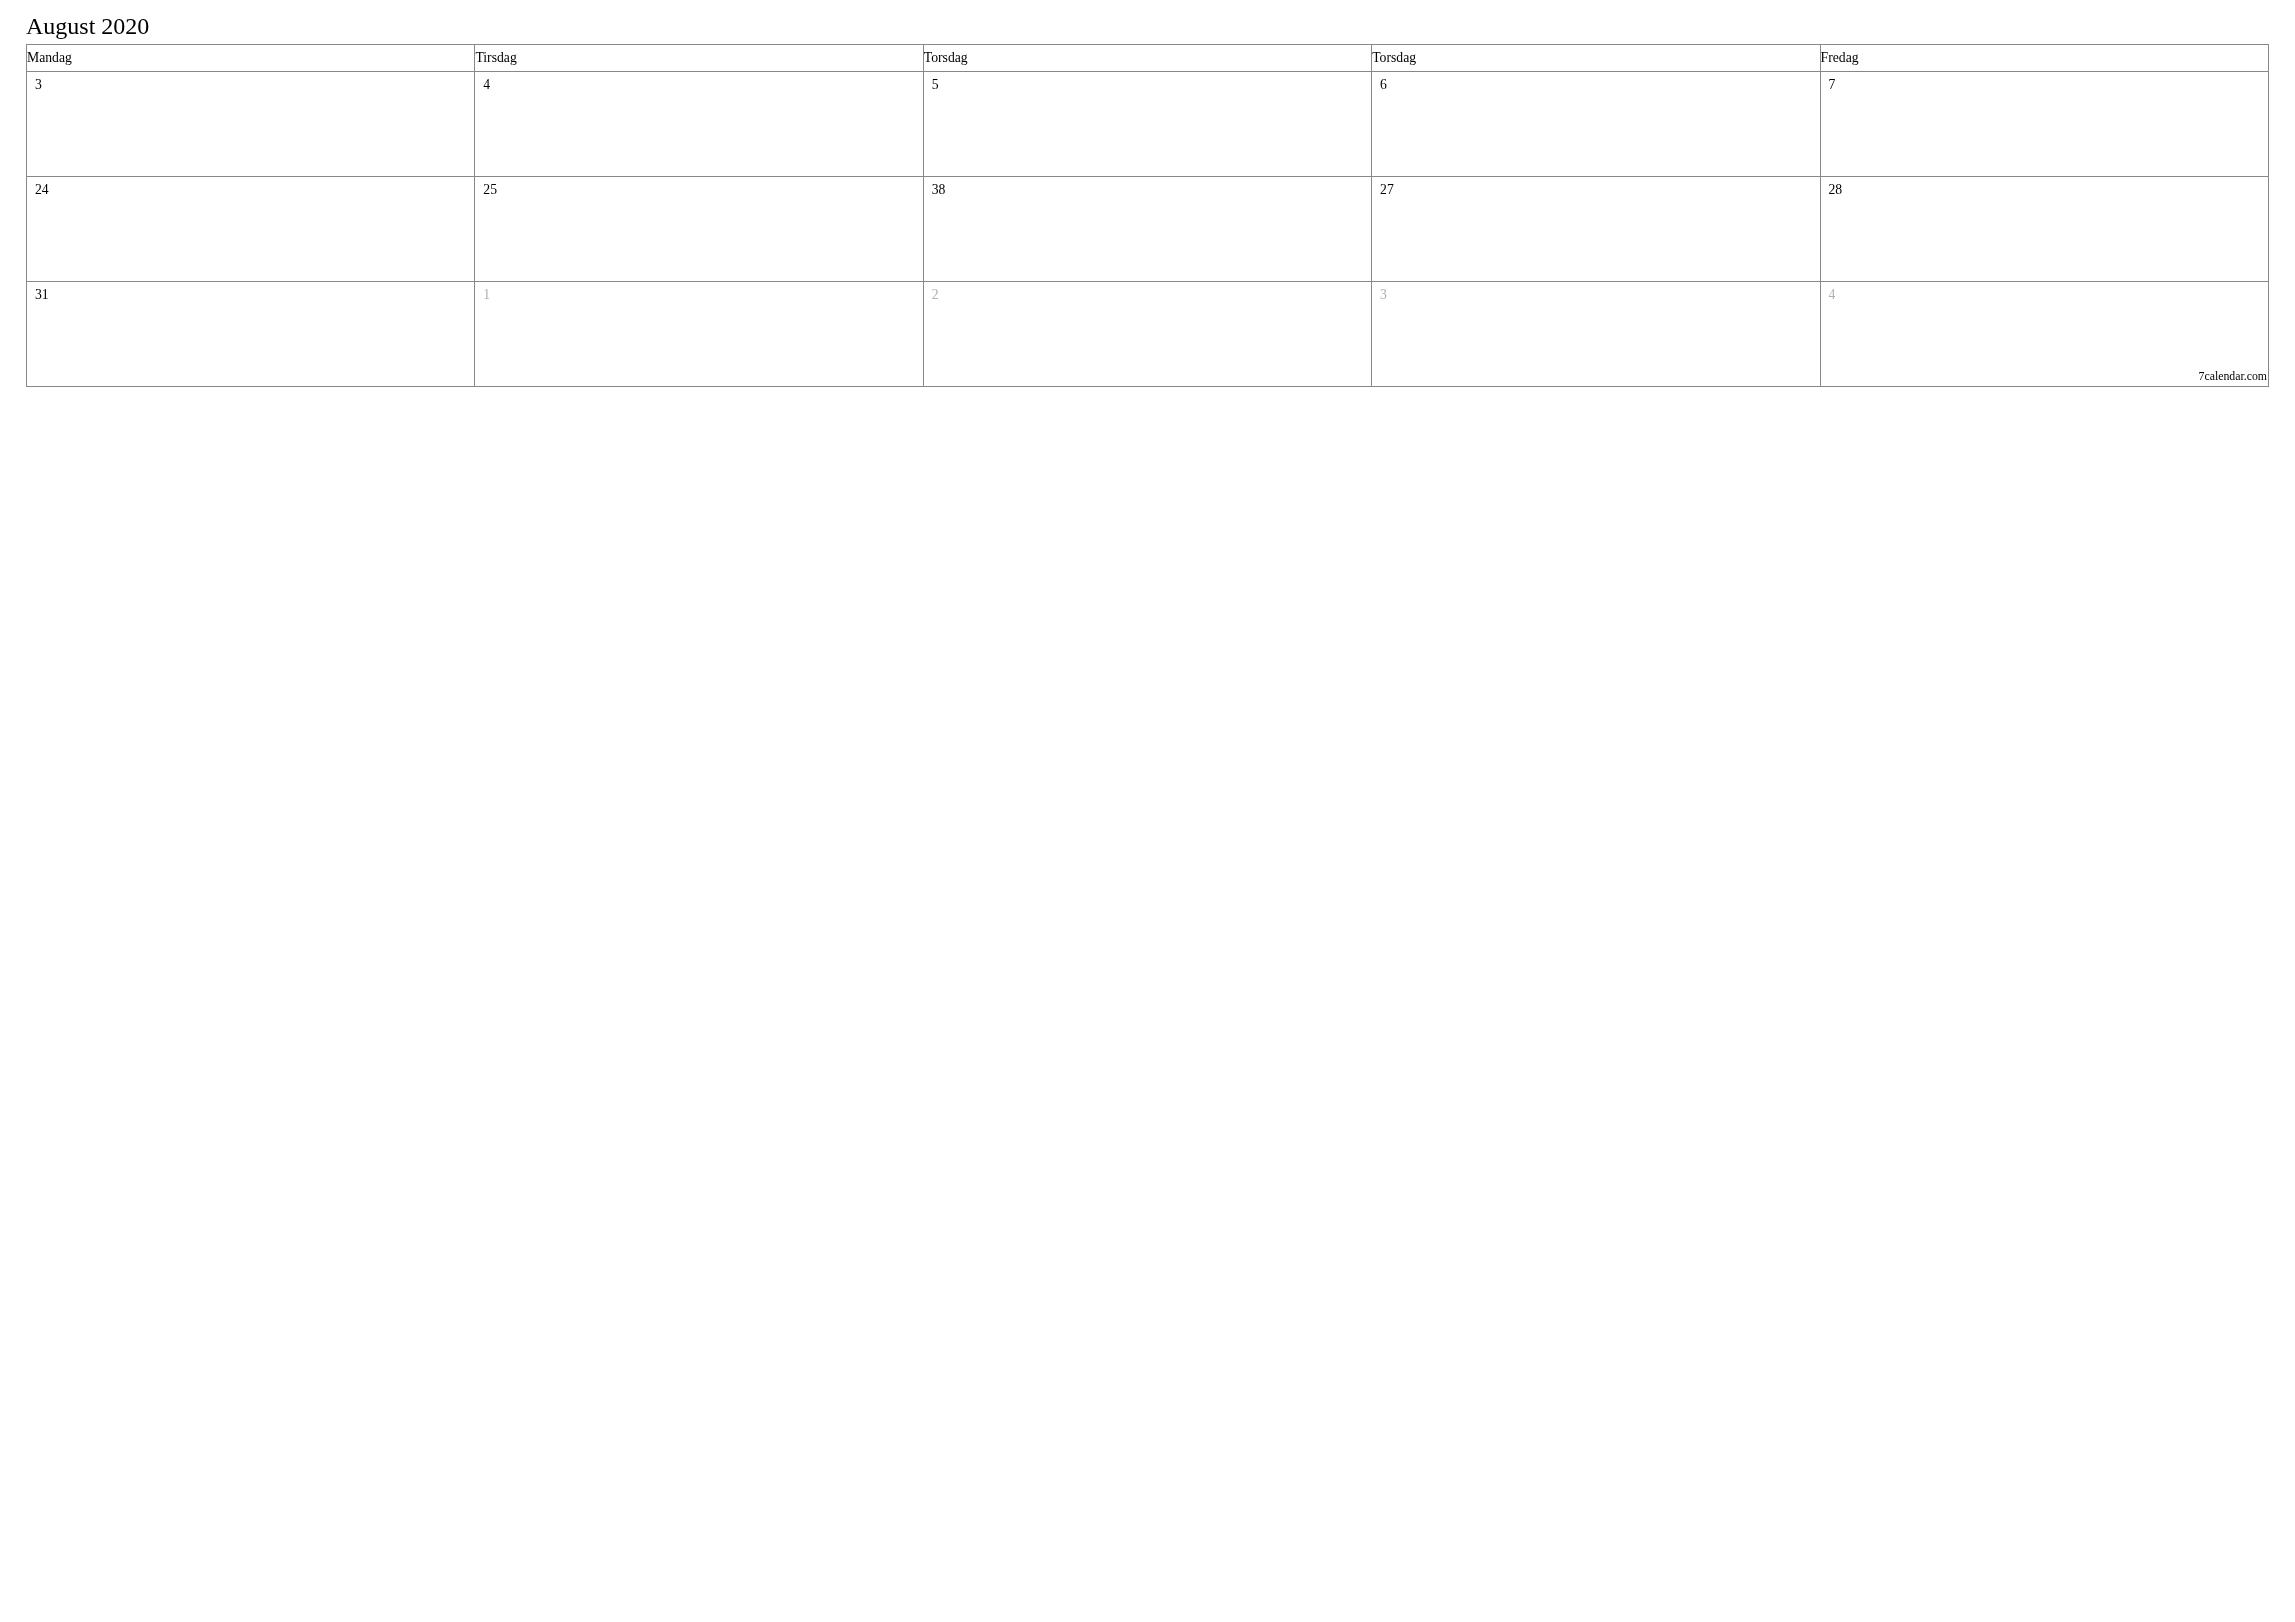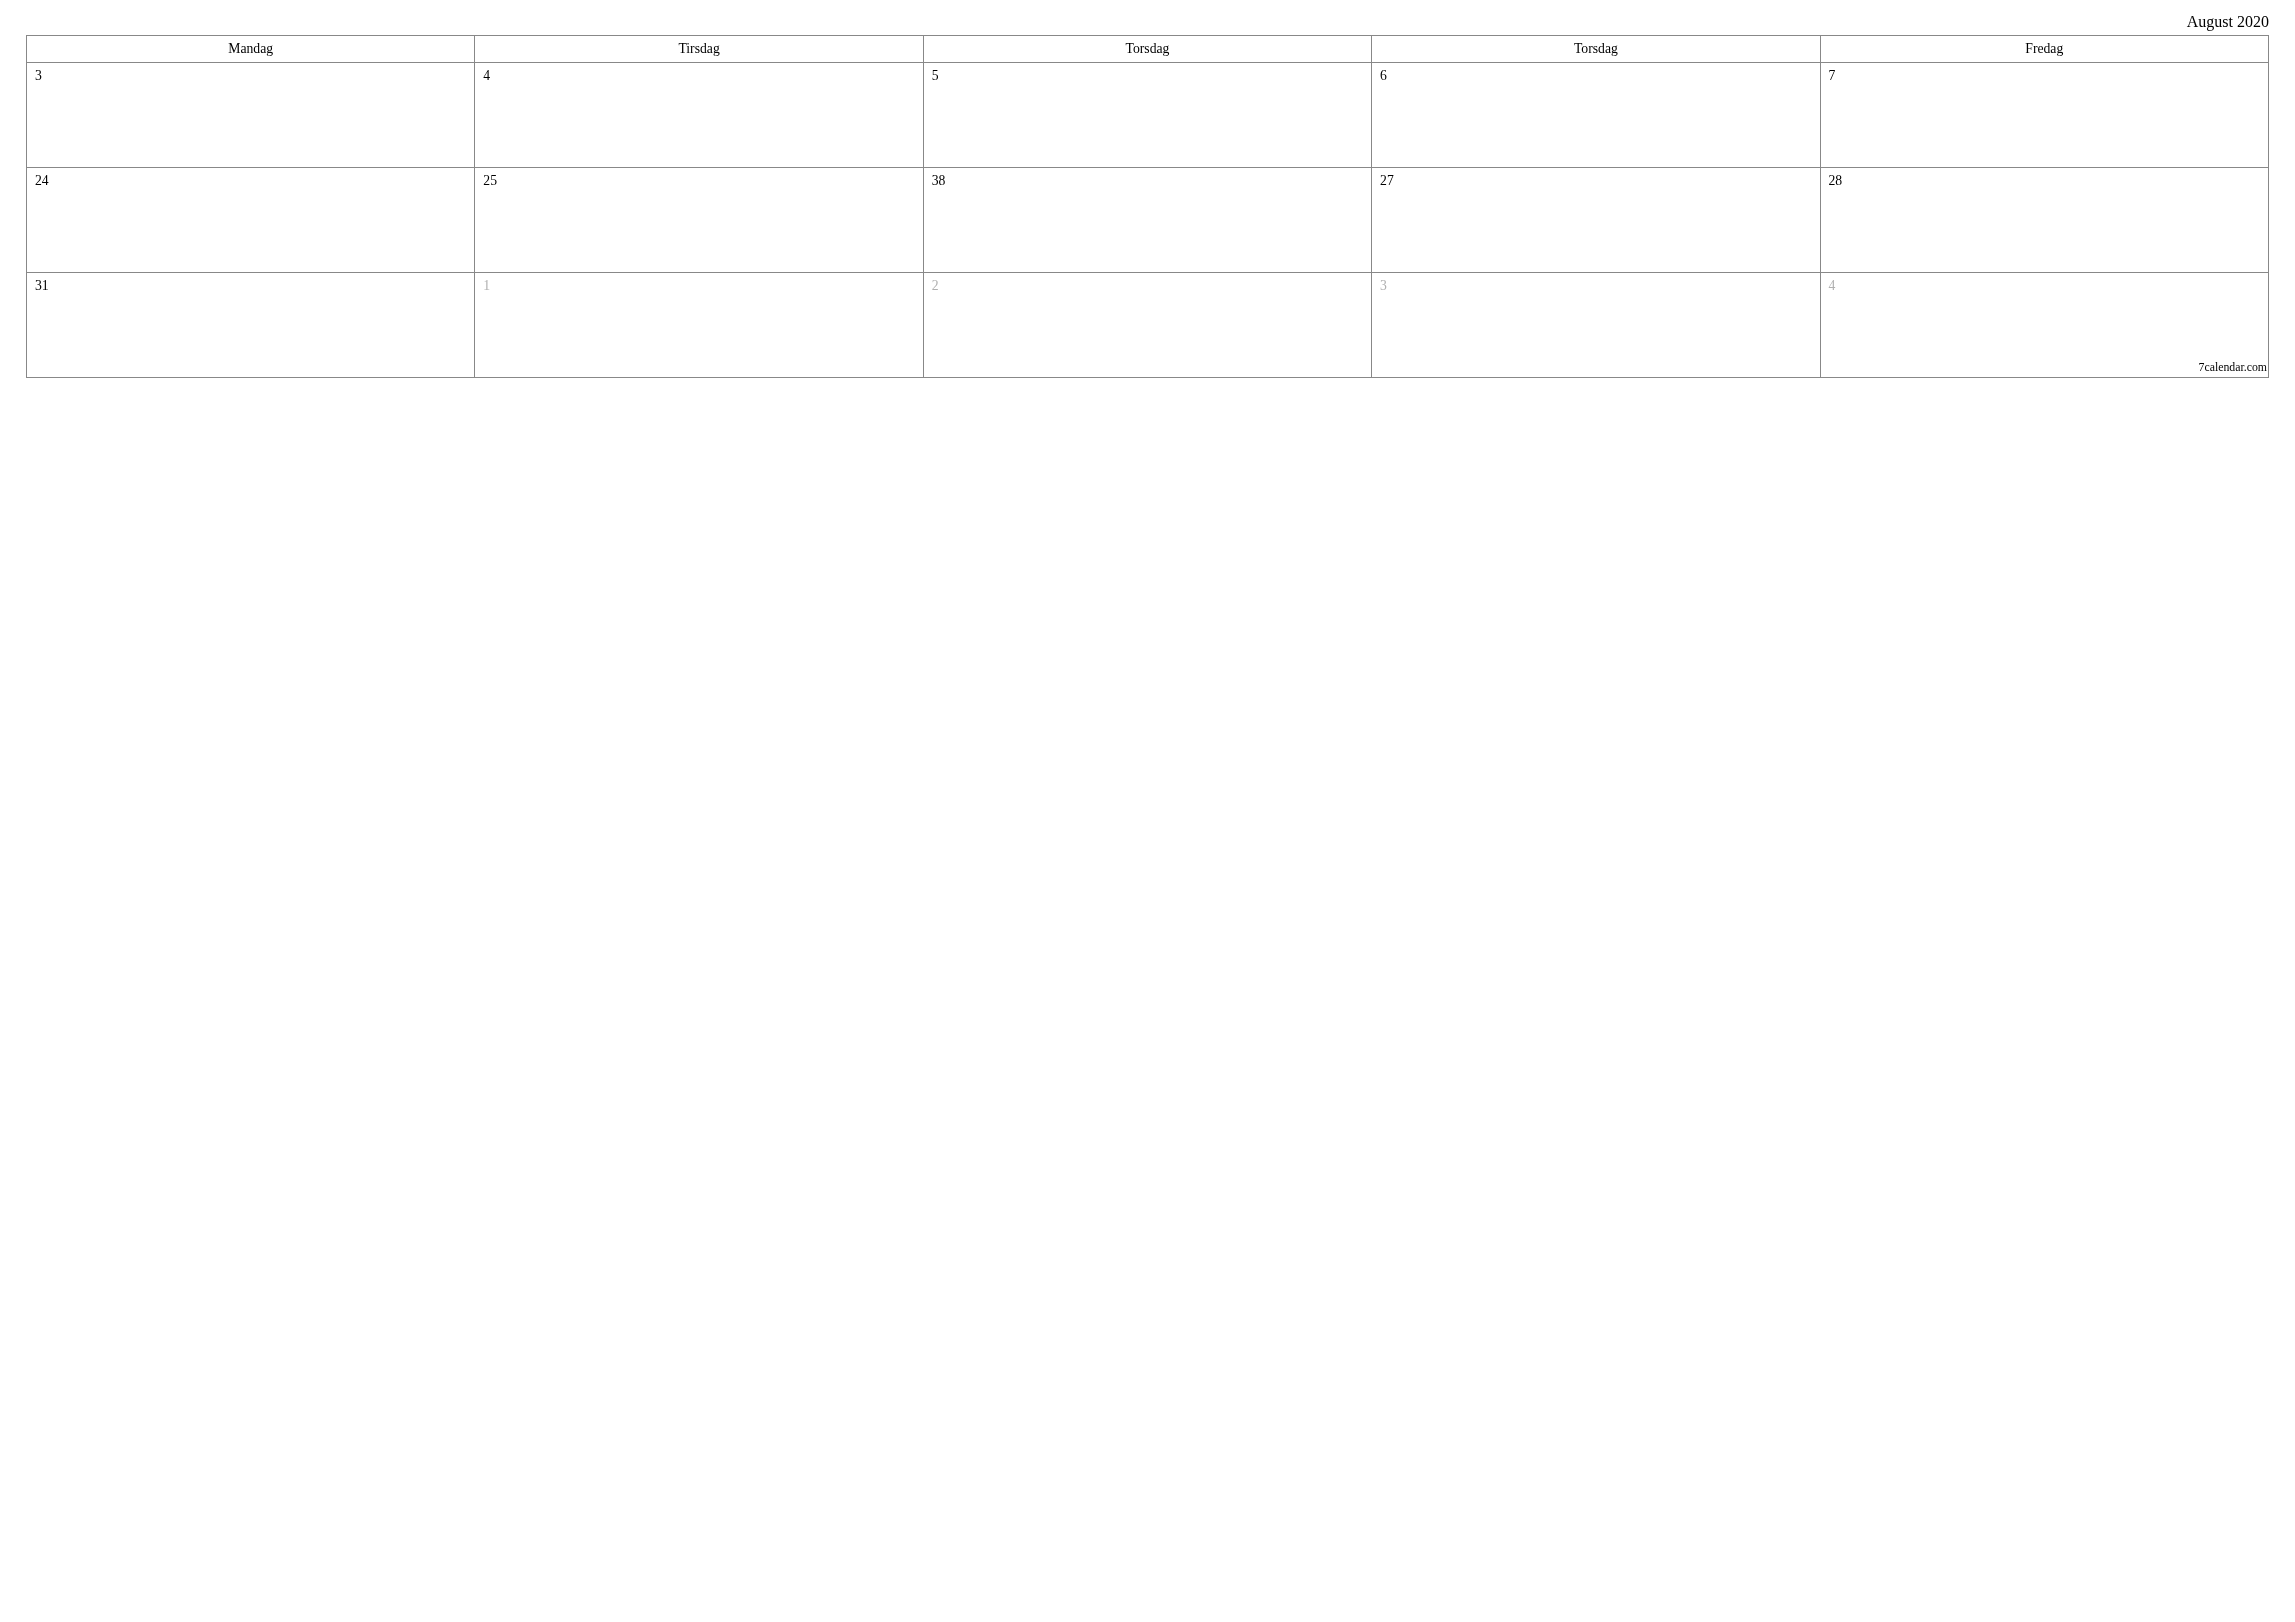--- a/index.html
+++ b/index.html
@@ -10,37 +10,37 @@
   body {
     font-family: Georgia, 'Times New Roman', serif;
     background: #ffffff;
     padding: 13px 26px;
     color: #000000;
   }
   .calendar-container {
     width: 100%;
   }
   .title {
-    text-align: right;
-    font-size: 16px;
+    text-align: left;
+    font-size: 24px;
     font-weight: normal;
     margin-bottom: 3.9px;
     color: #000000;
   }
   .calendar-table {
     width: 100%;
     border-collapse: collapse;
     table-layout: fixed;
   }
   .calendar-table th {
     border: 0.7px solid #888888;
     padding: 5.2px 0;
     font-weight: normal;
     font-size: 13.7px;
-    text-align: center;
+    text-align: left;
     background: #ffffff;
     color: #000000;
   }
   .calendar-table td {
     border: 0.7px solid #888888;
     height: 105px;
     vertical-align: top;
     padding: 5.2px 7.9px;
     font-size: 13.7px;
     color: #000000;

